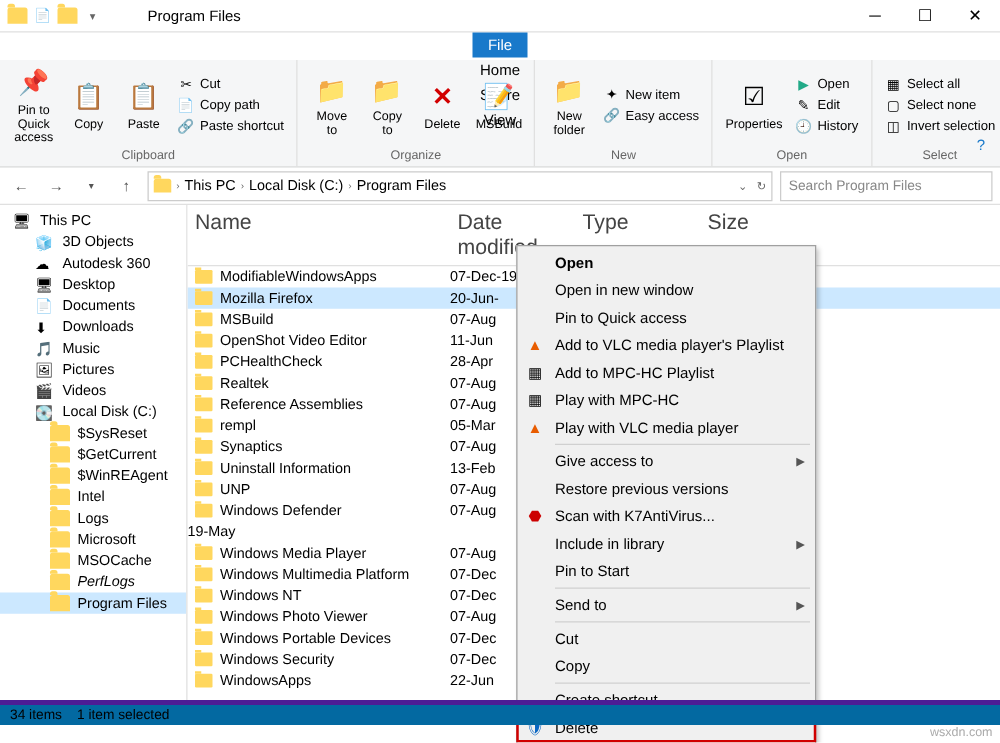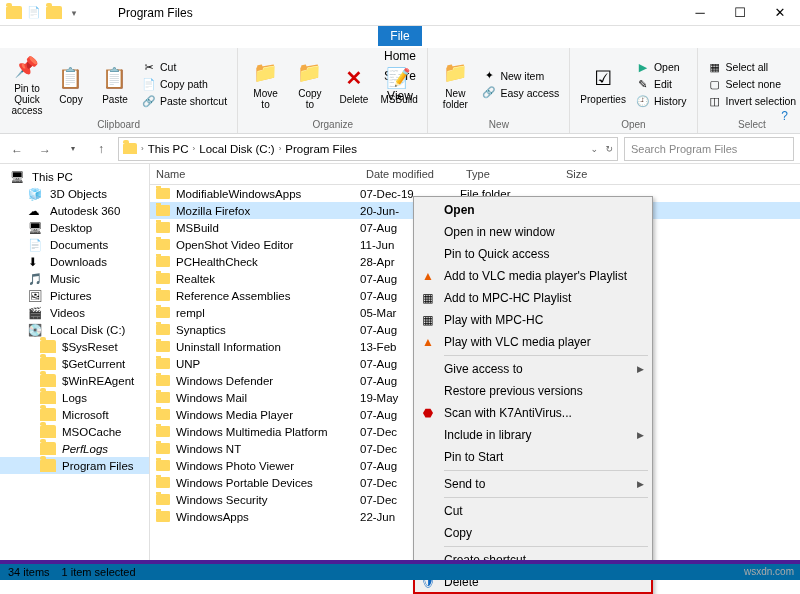--- a/index.html
+++ b/index.html
@@ -42,41 +42,41 @@
 
 
 .main { display: flex; height: 412px; }
 .tree { width: 150px; border-right: 1px solid #e0e0e0; overflow: hidden; padding-top: 4px; }
 .tree-item { display: flex; align-items: center; gap: 6px; padding: 2px 4px 2px 10px; font-size: 11.5px; white-space: nowrap; }
 .tree-item.ind { padding-left: 28px; }
 .tree-item.sel { background: #cce8ff; }
 .ti-ico { width: 16px; height: 13px; flex-shrink: 0; }
 
 .list { flex: 1; overflow: hidden; position: relative; }
-.lhead { display: flex; border-bottom: 1px solid #e0e0e0; font-size: 11px; color: #444; background: #fff; }
+.lhead { display: flex; border-bottom: 1px solid #e0e0e0; font-size: 17px; color: #444; background: #fff; }
 .lhead div { padding: 4px 6px; }
 .c1 { width: 210px; } .c2 { width: 100px; } .c3 { width: 100px; } .c4 { width: 60px; }
 .lrow { display: flex; font-size: 11.5px; padding: 0 0; height: 17px; align-items: center; }
 .lrow.sel { background: #cce8ff; }
 .lrow .c1 { display: flex; align-items: center; gap: 6px; padding-left: 6px; }
 .lrow .sf { width: 14px; height: 11px; background: #ffd75e; border-radius: 1px; position: relative; }
 .lrow .sf::before { content:''; position:absolute; top:-2px; left:0; width:5px; height:2px; background:#ffd75e; }
 
 
 .ctx { position: absolute; left: 413px; top: 196px; width: 240px; background: #f0f0f0; border: 1px solid #a0a0a0; box-shadow: 2px 2px 4px rgba(0,0,0,0.25); font-size: 12px; padding: 2px 0; }
 .ctx-item { display: flex; align-items: center; height: 22px; padding: 0 8px 0 30px; position: relative; }
 .ctx-item.hdr { font-weight: bold; }
 .ctx-item .cico { position: absolute; left: 6px; width: 16px; height: 16px; display: flex; align-items: center; justify-content: center; font-size: 12px; }
 .ctx-sep { height: 1px; background: #d0d0d0; margin: 2px 4px 2px 30px; }
 .ctx-item .arrow { margin-left: auto; font-size: 9px; color: #555; }
 .ctx-item.boxed { outline: 2px solid #d00000; outline-offset: -1px; }
 
 
 .status { position: absolute; bottom: 14px; left: 0; right: 0; height: 20px; border-top: 4px solid #4c1d95; display: flex; align-items: center; padding: 0 8px; font-size: 11px; gap: 12px; background:#0369a1; }
-.wm { position: absolute; bottom: 17px; right: 6px; font-size: 10px; color: #aaa; }
+.wm { position: absolute; bottom: 2px; right: 6px; font-size: 10px; color: #aaa; }
 </style>
 </head>
 <body>
 
 <div class="titlebar">
   <div class="tb-icons">
     <span>
         <i class="fldr"></i>
       </span>
     <span>📄</span>
@@ -284,20 +284,24 @@
       <div class="tree-item ind" style="padding-left: 40px;">
         <i class="fldr ti-ico"></i>
         <span>$GetCurrent</span>
       </div>
       <div class="tree-item ind" style="padding-left: 40px;">
         <i class="fldr ti-ico"></i>
         <span>$WinREAgent</span>
       </div>
       <div class="tree-item ind" style="padding-left: 40px;">
         <i class="fldr ti-ico"></i>
+        <span>Intel</span>
+      </div>
+      <div class="tree-item ind" style="padding-left: 40px;">
+        <i class="fldr ti-ico"></i>
         <span>Logs</span>
       </div>
       <div class="tree-item ind" style="padding-left: 40px;">
         <i class="fldr ti-ico"></i>
         <span>Microsoft</span>
       </div>
       <div class="tree-item ind" style="padding-left: 40px;">
         <i class="fldr ti-ico"></i>
         <span>MSOCache</span>
       </div>
@@ -408,24 +412,20 @@
         </div>
         <div class="lrow">
           <div class="c1">
             <i class="sf"></i>
             <span>Windows Defender</span>
           </div>
           <div class="c2">07-Aug</div>
           <div class="c3"></div>
         </div>
         <div class="lrow">
-          <div class="c1">
-            <i class="sf"></i>
-            <span>Windows Mail</span>
-          </div>
           <div class="c2">19-May</div>
           <div class="c3"></div>
         </div>
         <div class="lrow">
           <div class="c1">
             <i class="sf"></i>
             <span>Windows Media Player</span>
           </div>
           <div class="c2">07-Aug</div>
           <div class="c3"></div>

